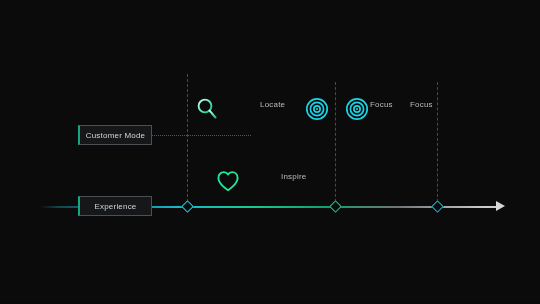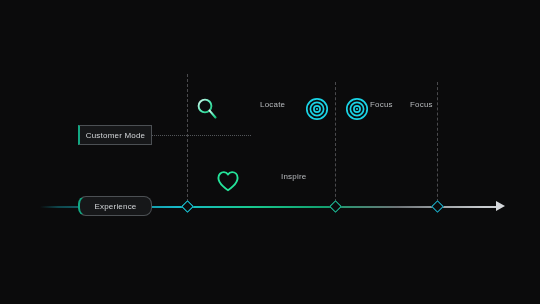--- a/index.html
+++ b/index.html
@@ -119,21 +119,21 @@
   <div class="axis-line"></div>
   <div class="axis-arrow"></div>
 
   <div class="node" style="left:183px; top:202px; border:1.4px solid #1ad4e6;"></div>
   <div class="node" style="left:331px; top:202px; border:1.4px solid #1fc9a0;"></div>
   <div class="node" style="left:433px; top:202px; border:1.4px solid #1bb6d2;"></div>
 
   <div class="chip teal-edge" style="left:78px; top:125px; width:74px;">
     <span>Customer Mode</span>
   </div>
-  <div class="chip teal-edge" style="left:78px; top:196px; width:74px;border-radius:8px;">
+  <div class="chip teal-edge" style="left:78px; top:196px; width:74px;">
     <span>Experience</span>
   </div>
 
   <div class="milestone" style="left:194px; top:96px;">
     <span class="ico">
       <svg viewBox="0 0 26 26" width="26" height="26" fill="none">
         <defs>
           <linearGradient id="gradA" x1="0" y1="0" x2="1" y2="1">
             <stop offset="0%" stop-color="#d8f7ee"></stop>
             <stop offset="55%" stop-color="#4fe9b4"></stop>

